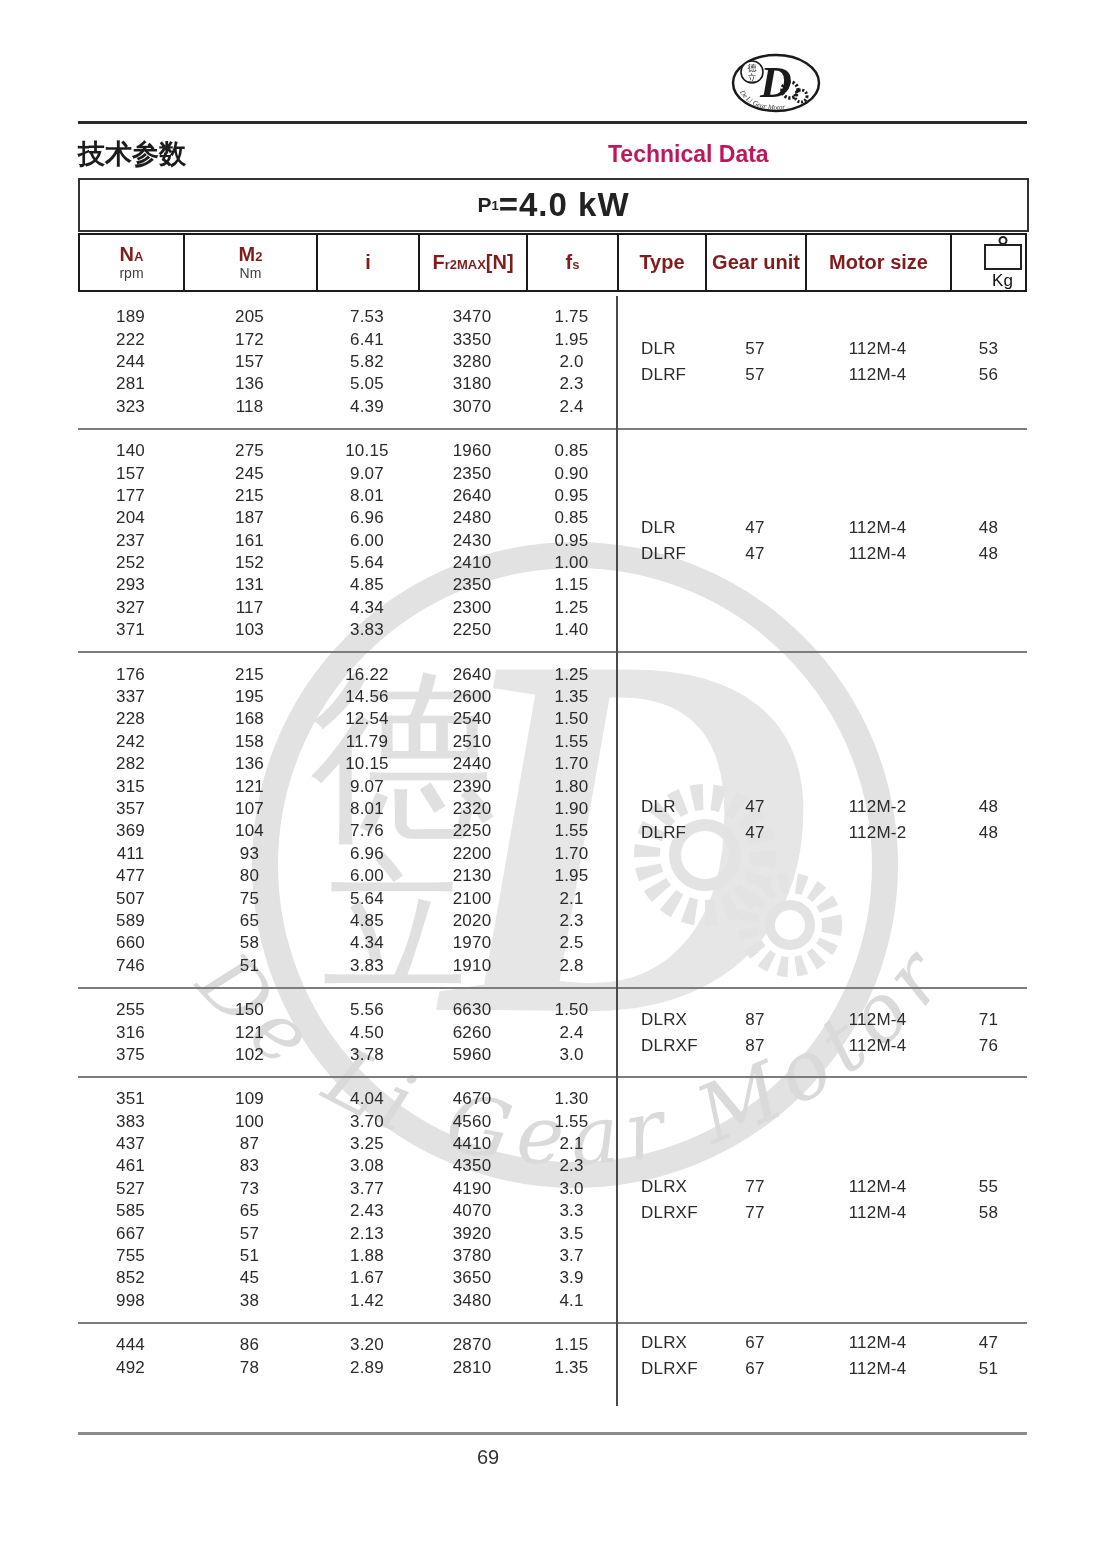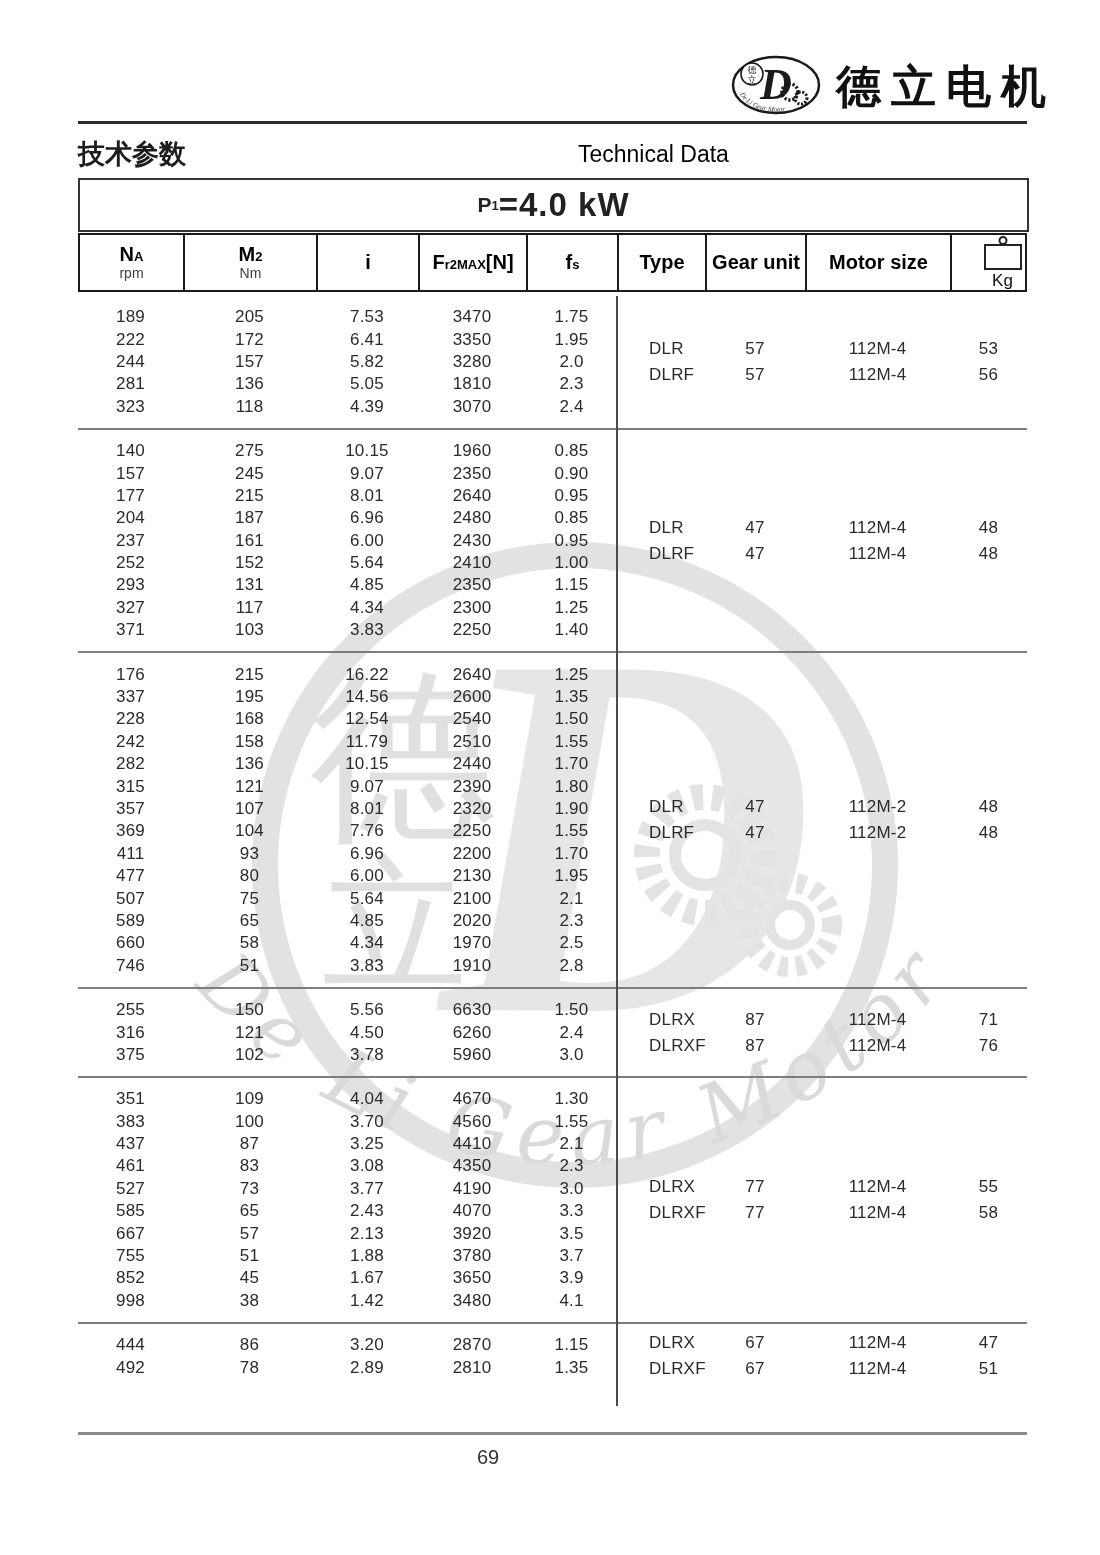--- a/index.html
+++ b/index.html
@@ -6,50 +6,50 @@
   #page{position:relative;width:1100px;height:1555px;background:#ffffff;overflow:hidden;
         font-family:"Liberation Sans",sans-serif;color:#222;}
   
   #watermark{position:absolute;left:0;top:0;width:1100px;height:1555px;z-index:0;pointer-events:none;}
   
   .brand{position:absolute;top:52px;left:730px;display:flex;align-items:center;z-index:2;}
   .brand-name{font-family:"DejaVu Serif",serif;font-weight:bold;font-size:45px;color:#111;
               letter-spacing:10px;margin-left:14px;line-height:70px;}
   .toprule{position:absolute;left:78px;top:121px;width:949px;height:0;border-top:3px solid #2a2a2a;z-index:2;}
   .section-zh{position:absolute;left:78px;top:136px;font-size:27px;font-weight:bold;color:#1c1c1c;z-index:2;}
-  .section-en{position:absolute;left:578px;top:141px;font-size:23px;font-weight:normal;color:#000000;z-index:2;}
+  .section-en{position:absolute;left:608px;top:141px;font-size:23px;font-weight:bold;color:#be185d;z-index:2;}
   
   .power-box{position:absolute;left:78px;top:178px;width:947px;height:50px;border:2px solid #333;
              display:flex;align-items:center;justify-content:center;z-index:2;background:transparent;}
   .power-box .p{font-size:21px;font-weight:bold;}
   .power-box .psub{font-size:13px;font-weight:bold;vertical-align:-3px;}
   .power-box .pval{font-size:33px;font-weight:bold;letter-spacing:1px;}
   
   .thead{position:absolute;left:78px;top:233px;width:949px;height:59px;display:grid;
          grid-template-columns:105px 133px 102px 108px 91px 88px 100px 145px 77px;
          border:2px solid #1a1a1a;box-sizing:border-box;z-index:2;}
   .th{border-right:2px solid #1a1a1a;display:flex;flex-direction:column;align-items:center;justify-content:center;line-height:1.05;}
   .th:last-child{border-right:none;padding-left:24px;}
-  .th .main{font-size:20px;font-weight:bold;color:#000000;}
+  .th .main{font-size:20px;font-weight:bold;color:#7f1d1d;}
   .th .main .sub{font-size:13px;font-weight:bold;}
   .th .small2{font-size:13px;font-weight:bold;}
   .th .unit{font-size:14px;color:#404040;margin-top:1px;}
   .weight-icon{width:34px;height:22px;border:2px solid #222;position:relative;margin-top:8px;}
   .weight-icon::before{content:'';position:absolute;top:-10px;left:50%;transform:translateX(-50%);
                        width:5px;height:5px;border:2px solid #222;border-radius:50%;background:#fff;}
   .th .kg{font-size:17px;color:#111;margin-top:2px;}
   
   #table-body{position:absolute;left:78px;top:296px;width:949px;z-index:2;}
   .group{position:relative;padding:10px 0;}
   .group + .group{border-top:2px solid #7d7d7d;}
   .trow{display:grid;grid-template-columns:105px 133px 102px 108px 91px;height:22.4px;align-items:center;}
   .cell{text-align:center;font-size:17px;color:#2b2b2b;letter-spacing:.2px;}
   .types{position:absolute;left:539px;top:50%;transform:translateY(-50%);width:410px;}
   .type-row{display:grid;grid-template-columns:88px 100px 145px 77px;height:26px;align-items:center;}
-  .cell.tl{text-align:left;padding-left:32px;}
+  .cell.tl{text-align:left;padding-left:24px;}
   
   #vdivider{position:absolute;left:616px;top:296px;width:2px;height:1110px;background:#4a4a4a;z-index:2;}
   
   #bottomrule{position:absolute;left:78px;top:1432px;width:949px;height:0;border-top:3px solid #8a8a8a;z-index:2;}
   #page-number{position:absolute;left:0;top:1446px;width:976px;text-align:center;font-size:20px;color:#333;z-index:2;}
 </style>
 </head>
 <body>
 
 <div id="page">
@@ -81,21 +81,20 @@
       <text x="22" y="29" text-anchor="middle" font-size="9" fill="#1a1a1a" id="logo-char-bottom">立</text>
       <g stroke="#1a1a1a" fill="none">
         <circle cx="60" cy="38" r="8" stroke-width="3.5" stroke-dasharray="2.2 1.8"></circle>
         <circle cx="71" cy="44" r="6" stroke-width="3" stroke-dasharray="2 1.6"></circle>
       </g>
       <path id="logo-arc" d="M 10,40 A 38,24 0 0 0 84,38" fill="none" stroke="none"></path>
       <text font-size="7" fill="#333" font-family="Liberation Serif,serif" font-style="italic">
         <textPath href="#logo-arc" id="logo-arc-text">De Li Gear Motor</textPath>
       </text>
     </svg>
-    <div class="brand-name">德立电机</div>
   </div>
 
   <div class="toprule"></div>
   <div class="section-zh">技术参数</div>
   <div class="section-en">Technical Data</div>
 
   <div class="power-box">
     <span class="p">P</span>
       <span class="psub">1</span>
       <span class="pval">=</span>
@@ -156,21 +155,21 @@
             <div class="cell">244</div>
             <div class="cell">157</div>
             <div class="cell">5.82</div>
             <div class="cell">3280</div>
             <div class="cell">2.0</div>
           </div>
           <div class="trow">
             <div class="cell">281</div>
             <div class="cell">136</div>
             <div class="cell">5.05</div>
-            <div class="cell">1810</div>
+            <div class="cell">3180</div>
             <div class="cell">2.3</div>
           </div>
           <div class="trow">
             <div class="cell">323</div>
             <div class="cell">118</div>
             <div class="cell">4.39</div>
             <div class="cell">3070</div>
             <div class="cell">2.4</div>
           </div>
         </div>

